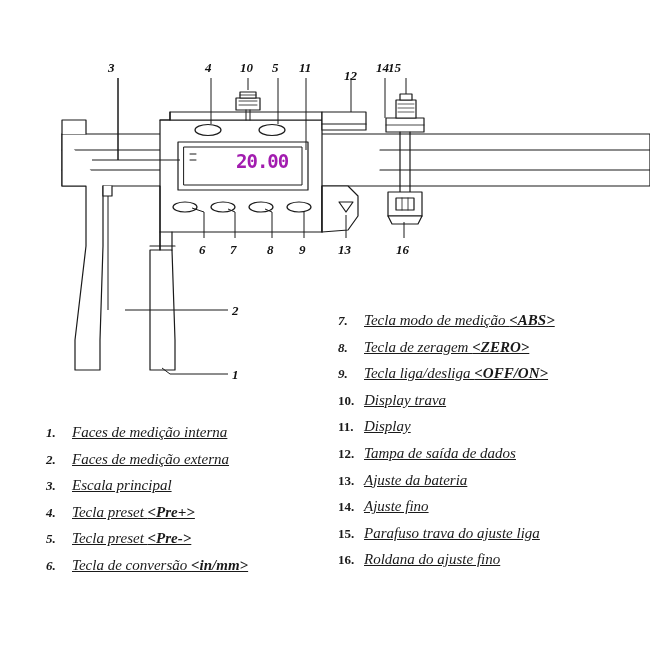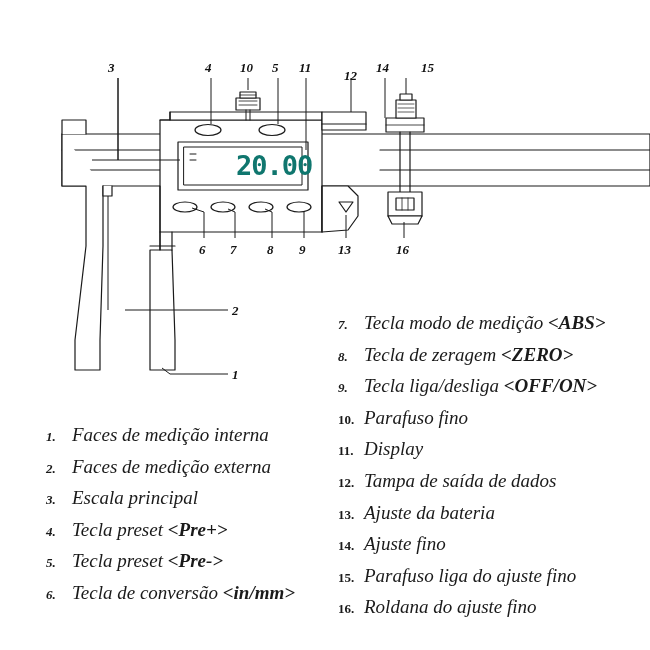--- a/index.html
+++ b/index.html
@@ -9,28 +9,28 @@
   .stage{position:absolute;left:0;top:0;width:650px;height:650px;}
 
   svg.diagram{position:absolute;left:0;top:0;width:650px;height:650px;}
 
   
   .calnum{position:absolute;font-family:"Liberation Serif",serif;
           font-style:italic;font-weight:bold;font-size:13px;color:#111;}
 
   
   .display-value{position:absolute;font-family:"DejaVu Sans Mono",monospace;
-     font-weight:bold;font-size:27px;letter-spacing:-1px;color:#0f766e;}
+     font-weight:bold;font-size:19px;letter-spacing:-1px;color:#a21caf;}
 
   
   .legend{position:absolute;font-size:13.5px;}
   .legend .row{display:flex;align-items:baseline;margin-bottom:9.5px;}
   .legend .num{width:26px;flex:0 0 26px;font-style:italic;font-weight:bold;
                 font-size:13px;}
-  .legend .txt{font-style:italic;font-size:19px;}
+  .legend .txt{font-style:italic;font-size:15px;text-decoration:underline;}
   .legend .txt b{font-style:italic;font-weight:bold;}
 
   #legend-left{left:46px;top:424px;width:280px;}
   #legend-right{left:338px;top:312px;width:300px;}
   #legend-right .row{margin-bottom:9.6px;}
   #legend-right .num{font-weight:bold;font-style:normal;}
   #legend-right .n-italic{font-style:italic;}
 </style>
 </head>
 <body>
@@ -153,21 +153,21 @@
     </g>
   </svg>
 
   <div class="calnum" style="left:108px;top:60px;">3</div>
   <div class="calnum" style="left:205px;top:60px;">4</div>
   <div class="calnum" style="left:240px;top:60px;">10</div>
   <div class="calnum" style="left:272px;top:60px;">5</div>
   <div class="calnum" style="left:299px;top:60px;">11</div>
   <div class="calnum" style="left:344px;top:60px;margin-top:8px;">12</div>
   <div class="calnum" style="left:376px;top:60px;text-align:right;">14</div>
-  <div class="calnum" style="left:421px;top:60px;">15</div>
+  <div class="calnum" style="left:388px;top:60px;">15</div>
 
   <div class="calnum" style="left:199px;top:242px;">6</div>
   <div class="calnum" style="left:230px;top:242px;">7</div>
   <div class="calnum" style="left:267px;top:242px;">8</div>
   <div class="calnum" style="left:299px;top:242px;">9</div>
   <div class="calnum" style="left:338px;top:242px;">13</div>
   <div class="calnum" style="left:396px;top:242px;">16</div>
 
   <div class="calnum" style="left:232px;top:303px;">2</div>
   <div class="calnum" style="left:232px;top:367px;">1</div>
@@ -209,41 +209,41 @@
     <div class="row">
       <span class="num n-italic">8.</span>
       <span class="txt"><span>Tecla de zeragem </span><b>&lt;ZERO&gt;</b></span>
     </div>
     <div class="row">
       <span class="num n-italic">9.</span>
       <span class="txt"><span>Tecla liga/desliga </span><b>&lt;OFF/ON&gt;</b></span>
     </div>
     <div class="row">
       <span class="num">10.</span>
-      <span class="txt"><span>Parafuso fino</span></span>
+      <span class="txt"><span>Display trava</span></span>
     </div>
     <div class="row">
       <span class="num">11.</span>
       <span class="txt"><span>Display</span></span>
     </div>
     <div class="row">
       <span class="num">12.</span>
       <span class="txt"><span>Tampa de saída de dados</span></span>
     </div>
     <div class="row">
       <span class="num">13.</span>
       <span class="txt"><span>Ajuste da bateria</span></span>
     </div>
     <div class="row">
       <span class="num">14.</span>
       <span class="txt"><span>Ajuste fino</span></span>
     </div>
     <div class="row">
       <span class="num">15.</span>
-      <span class="txt"><span>Parafuso liga do ajuste fino</span></span>
+      <span class="txt"><span>Parafuso trava do ajuste liga</span></span>
     </div>
     <div class="row">
       <span class="num">16.</span>
       <span class="txt"><span>Roldana do ajuste fino</span></span>
     </div>
   </div>
 
 </div>
 
 </body></html>

